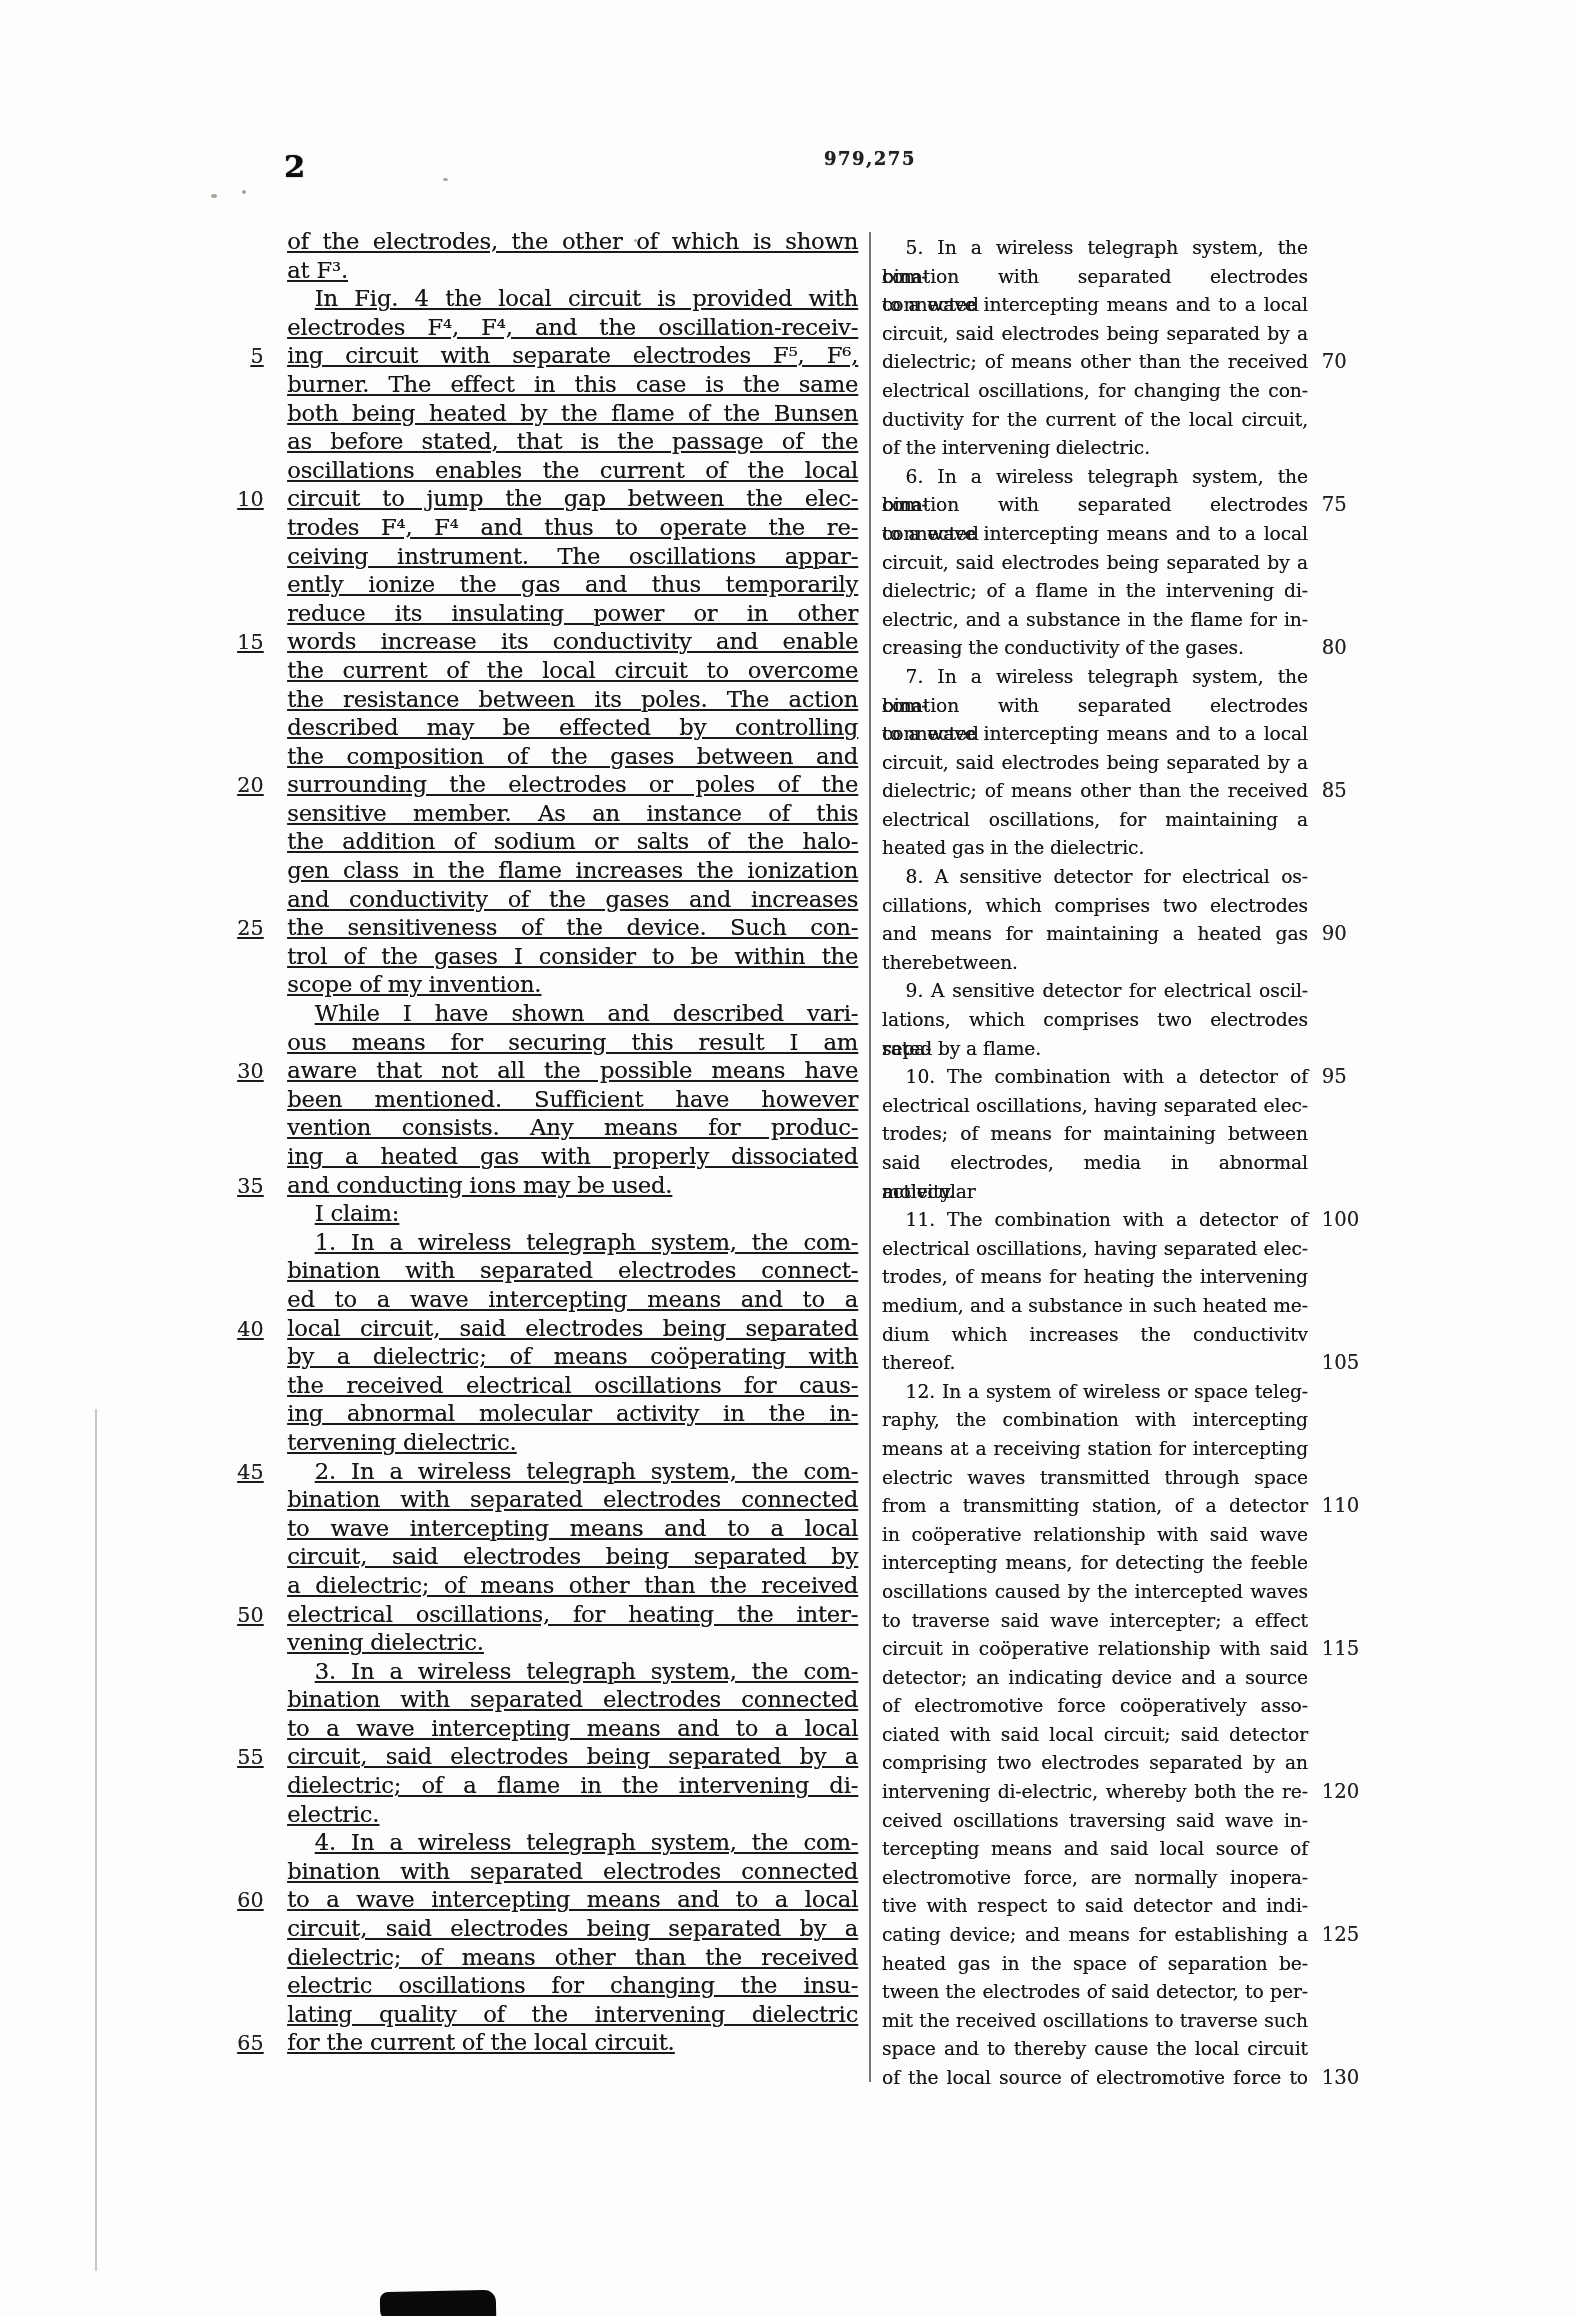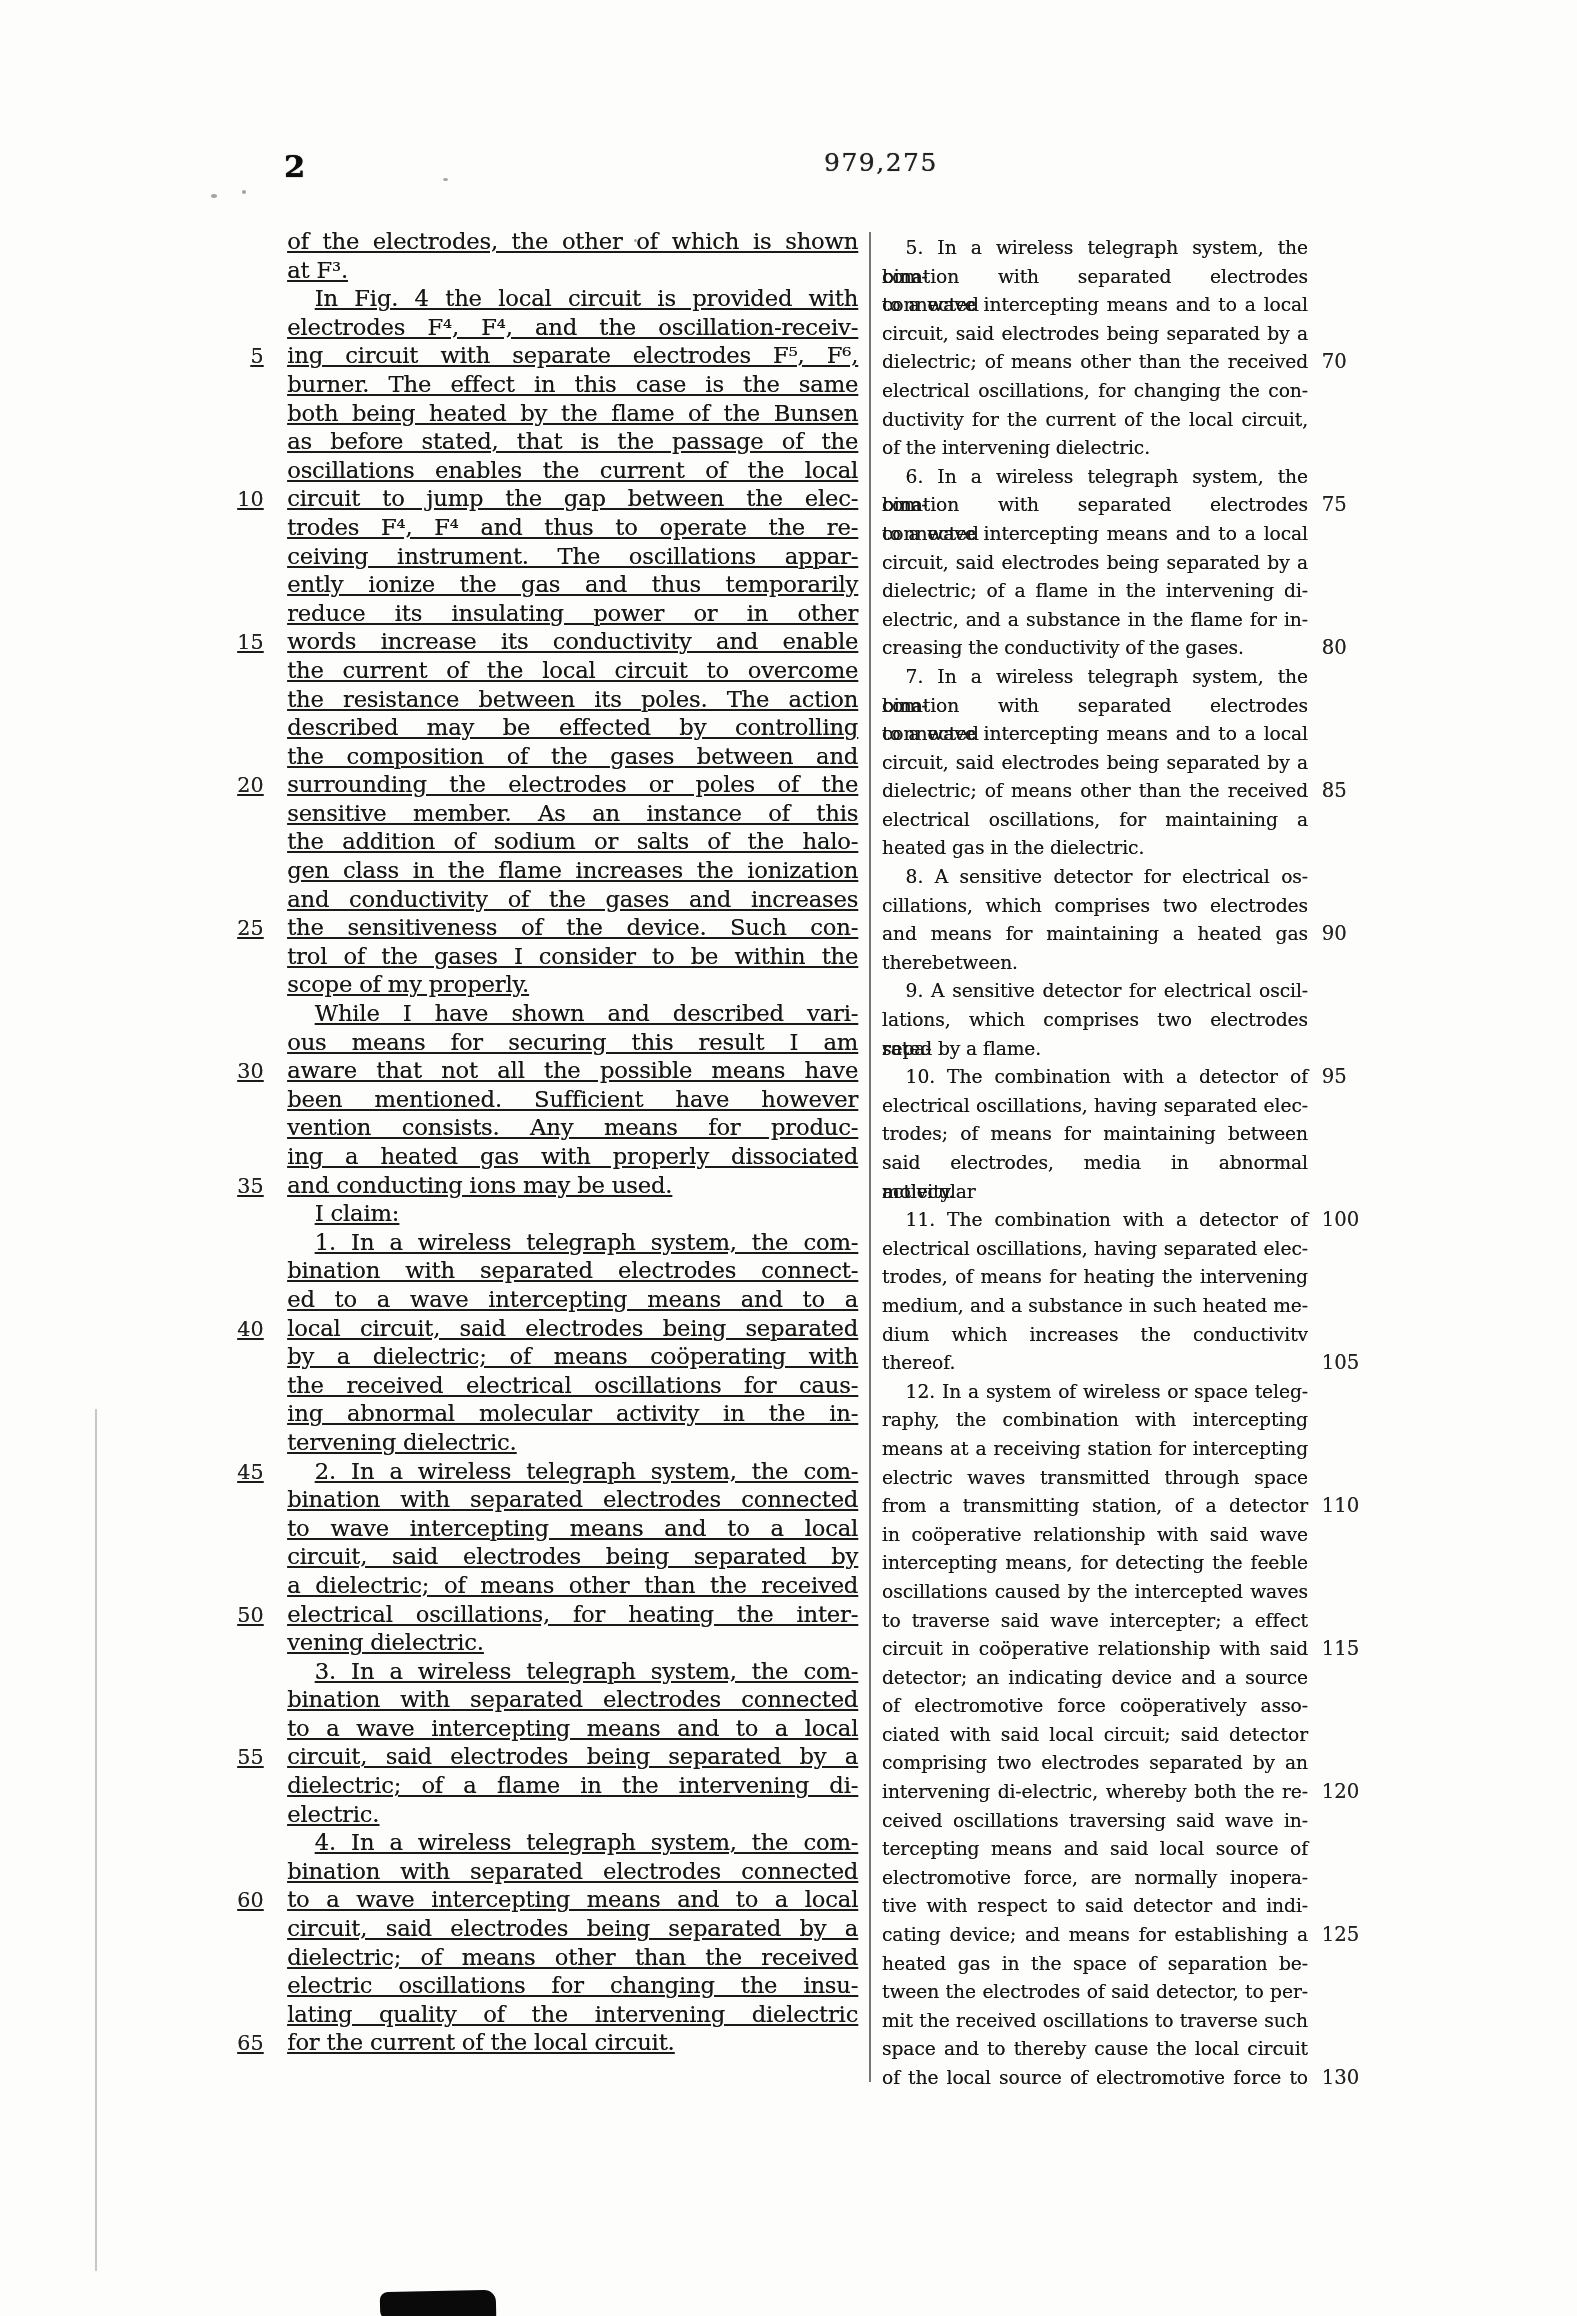--- a/index.html
+++ b/index.html
@@ -24,22 +24,22 @@
     top: 148px;
     font-size: 30.5px;
     font-weight: bold;
     color: #0d0d0d;
     text-shadow: 0 0 1px #000;
   }
   .pat-num {
     position: absolute;
     left: 824px;
     top: 148px;
-    font-size: 25px;
-    font-weight: normal;
+    font-size: 18px;
+    font-weight: bold;
     letter-spacing: 1.5px;
     color: #222;
     text-shadow: 0 0 0.8px rgba(0,0,0,0.7);
   }
   .divider {
     position: absolute;
     left: 869px;
     top: 232px;
     width: 2px;
     height: 1850px;
@@ -240,21 +240,21 @@
       <div class="row">
         <span class="ln">25</span>
         <div class="txt">the sensitiveness of the device. Such con-</div>
       </div>
       <div class="row">
         <span class="ln"></span>
         <div class="txt">trol of the gases I consider to be within the</div>
       </div>
       <div class="row">
         <span class="ln"></span>
-        <div class="txt end">scope of my properly.</div>
+        <div class="txt end">scope of my invention.</div>
       </div>
       <div class="row">
         <span class="ln"></span>
         <div class="txt indent">While I have shown and described vari-</div>
       </div>
       <div class="row">
         <span class="ln"></span>
         <div class="txt">ous means for securing this result I am</div>
       </div>
       <div class="row">

